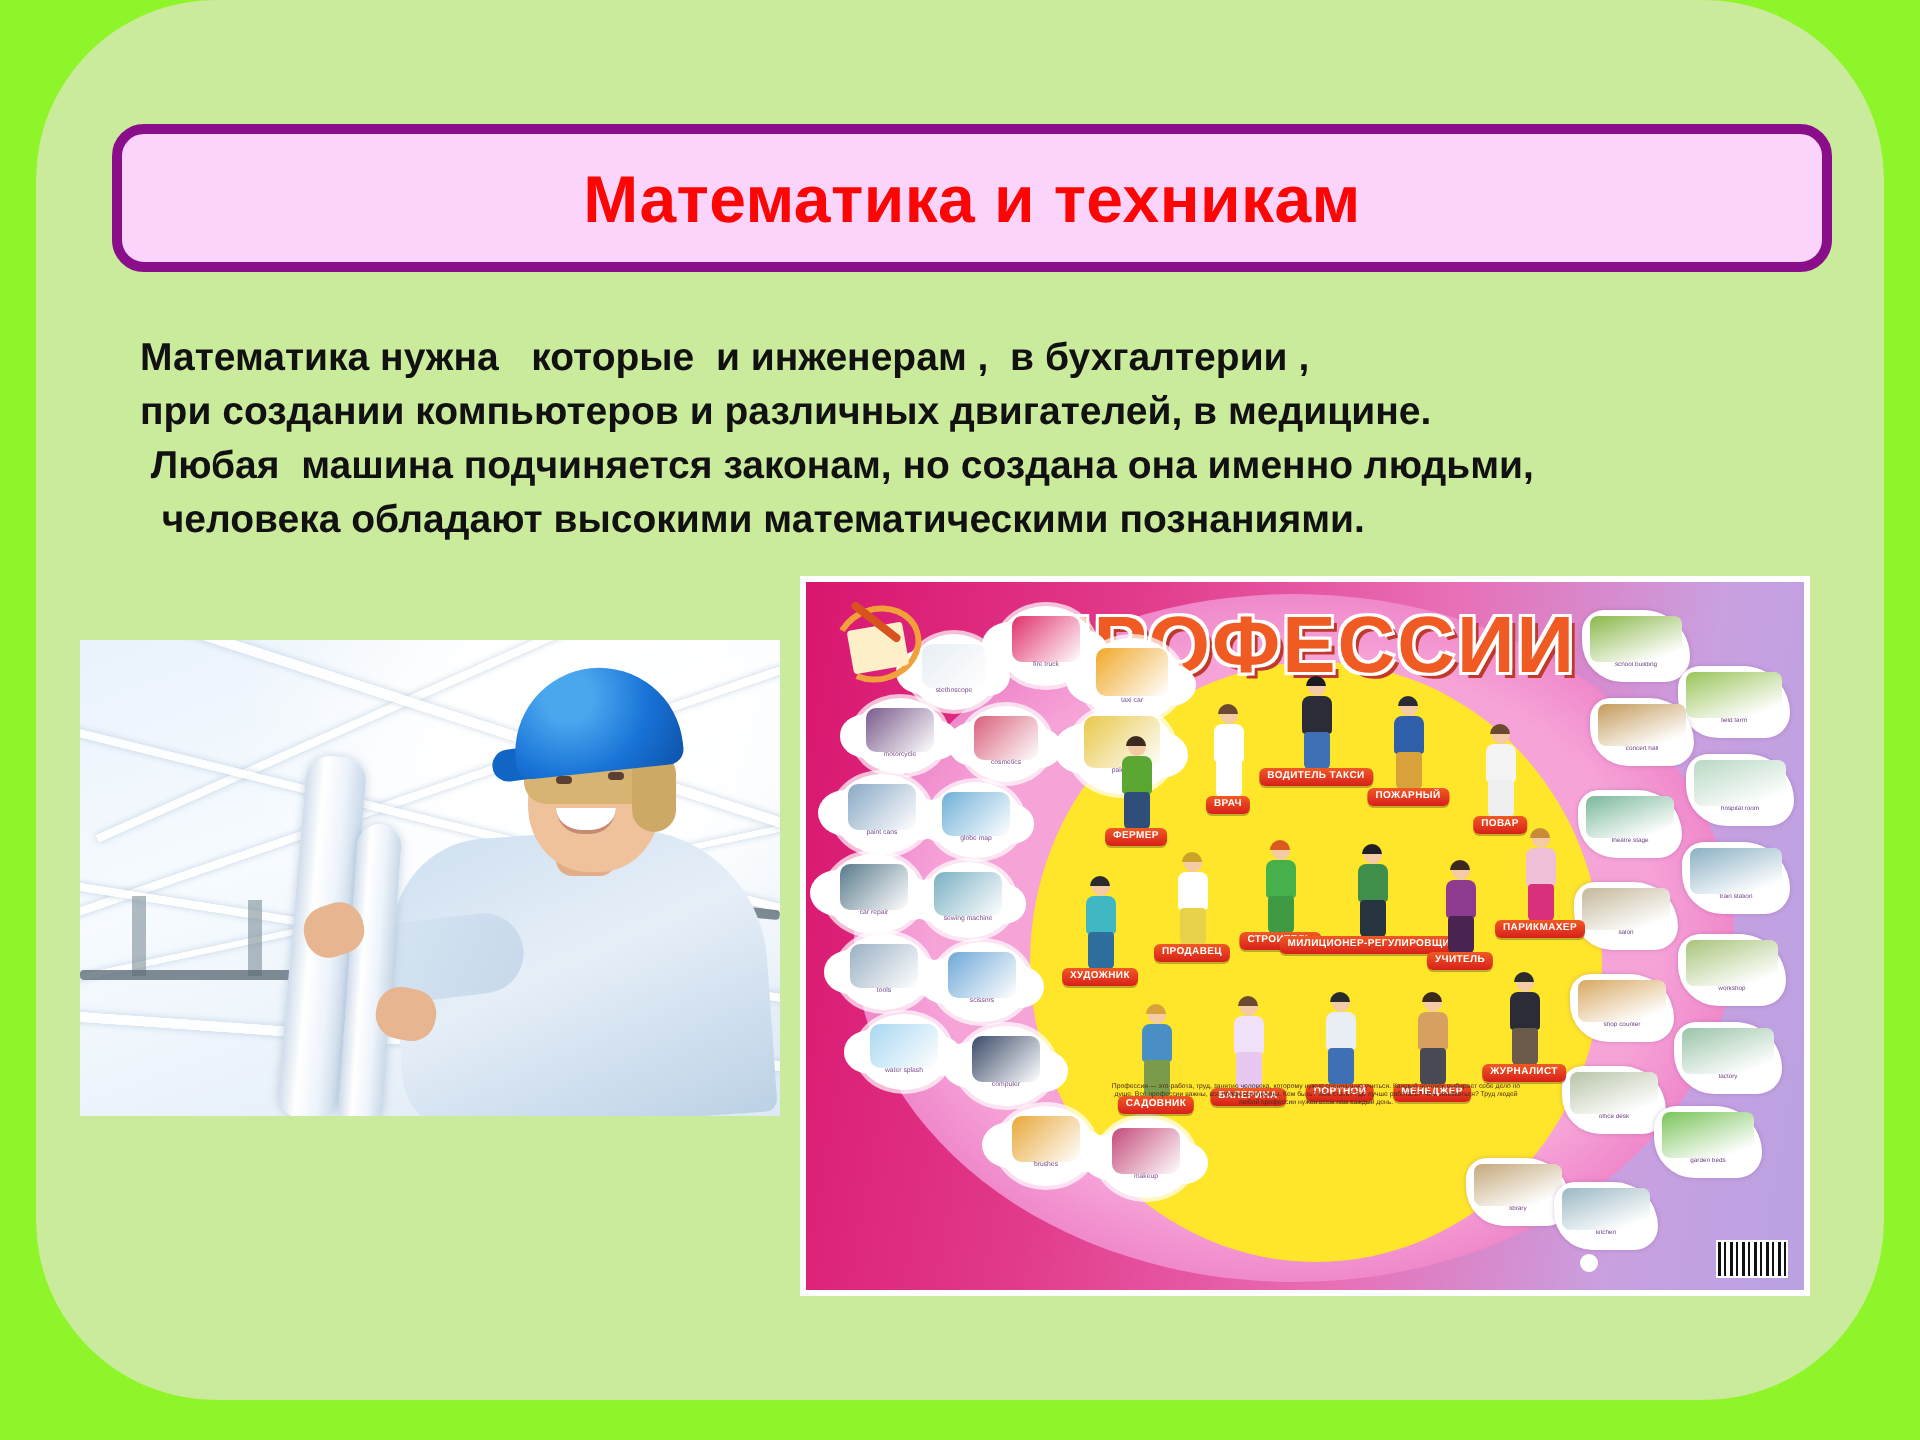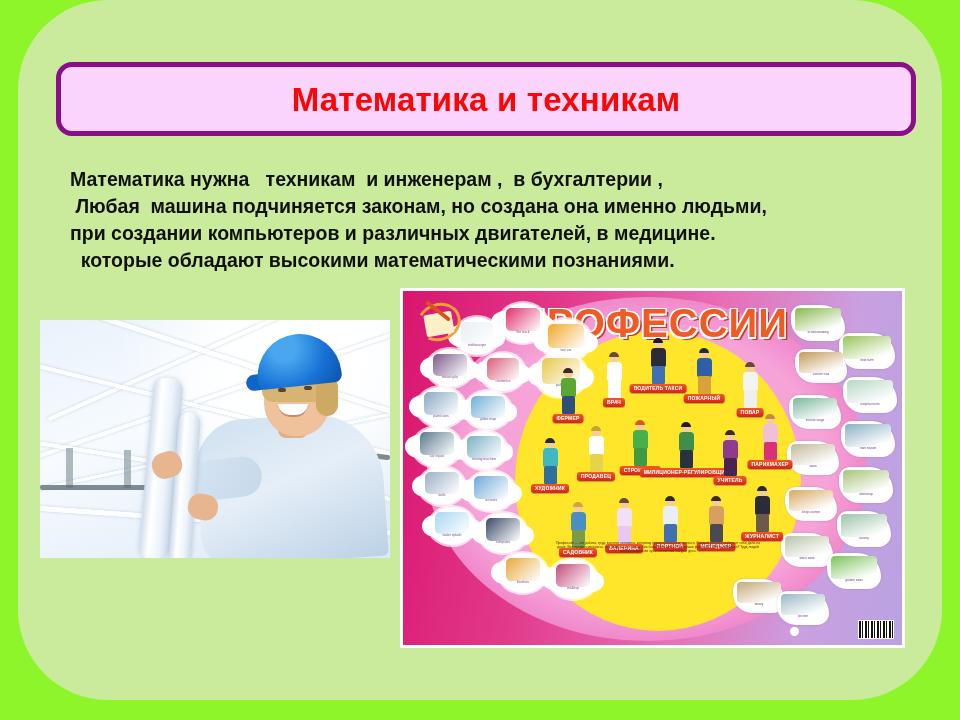--- a/index.html
+++ b/index.html
@@ -503,24 +503,24 @@
 <body>
 
 <div class="slide">
   <div class="inner-panel"></div>
 
   <div class="title-box">
     <div class="title-text">Математика и техникам</div>
   </div>
 
   <div class="body-text">
-    <div class="body-line">Математика нужна   техникам  и инженерам ,  в бухгалтерии ,</div>
+    <div class="body-line">Математика нужна   которые  и инженерам ,  в бухгалтерии ,</div>
+    <div class="body-line">при создании компьютеров и различных двигателей, в медицине.</div>
     <div class="body-line"> Любая  машина подчиняется законам, но создана она именно людьми,</div>
-    <div class="body-line">при создании компьютеров и различных двигателей, в медицине.</div>
-    <div class="body-line">  которые обладают высокими математическими познаниями.</div>
+    <div class="body-line">  человека обладают высокими математическими познаниями.</div>
   </div>
 
   <div class="photo">
     <div class="photo-inner">
       <div class="truss u1"></div>
       <div class="truss u2"></div>
       <div class="truss u3"></div>
       <div class="truss d1"></div>
       <div class="truss d2"></div>
       <div class="truss d3"></div>

